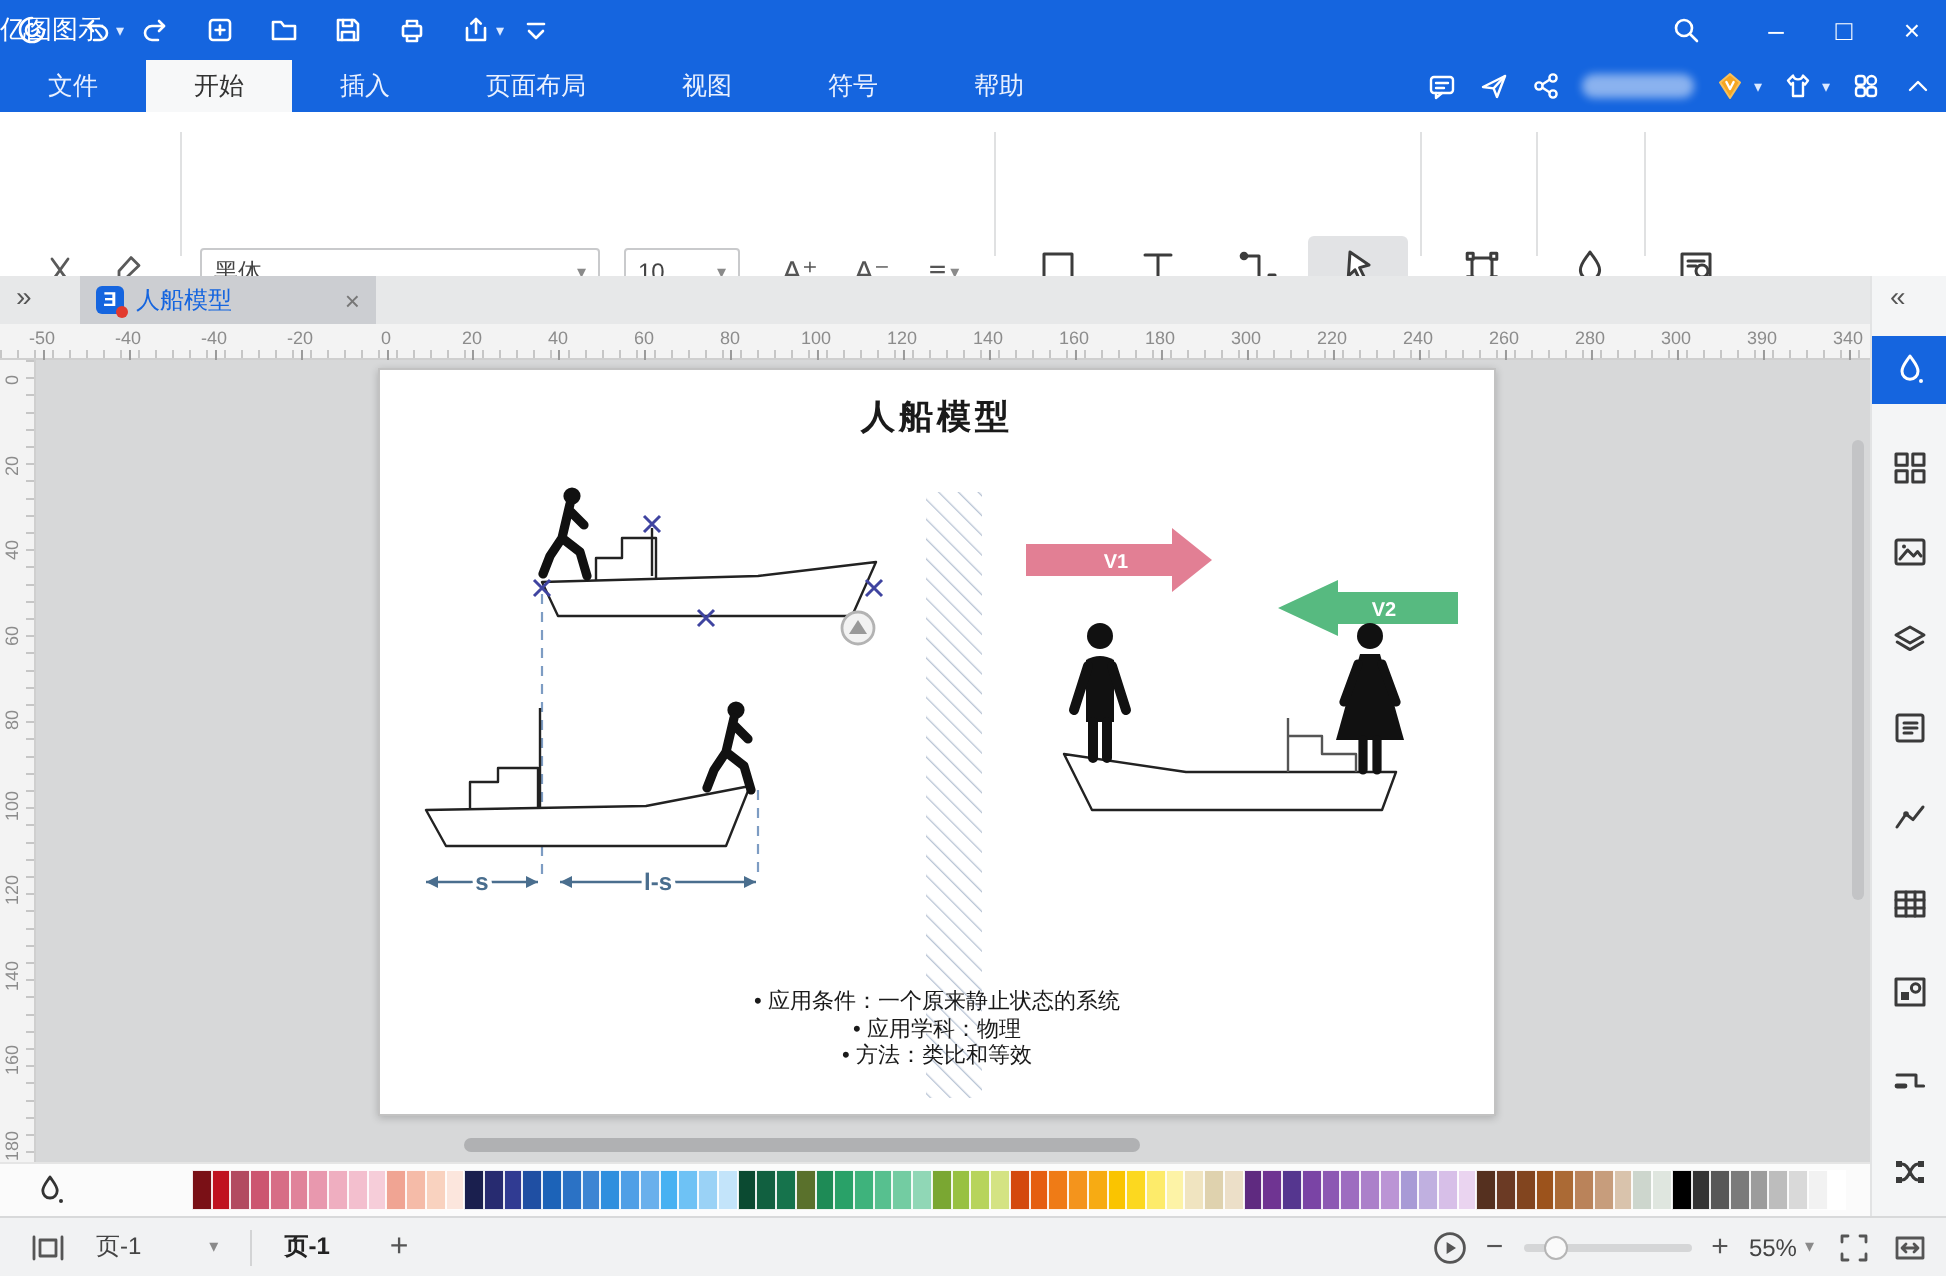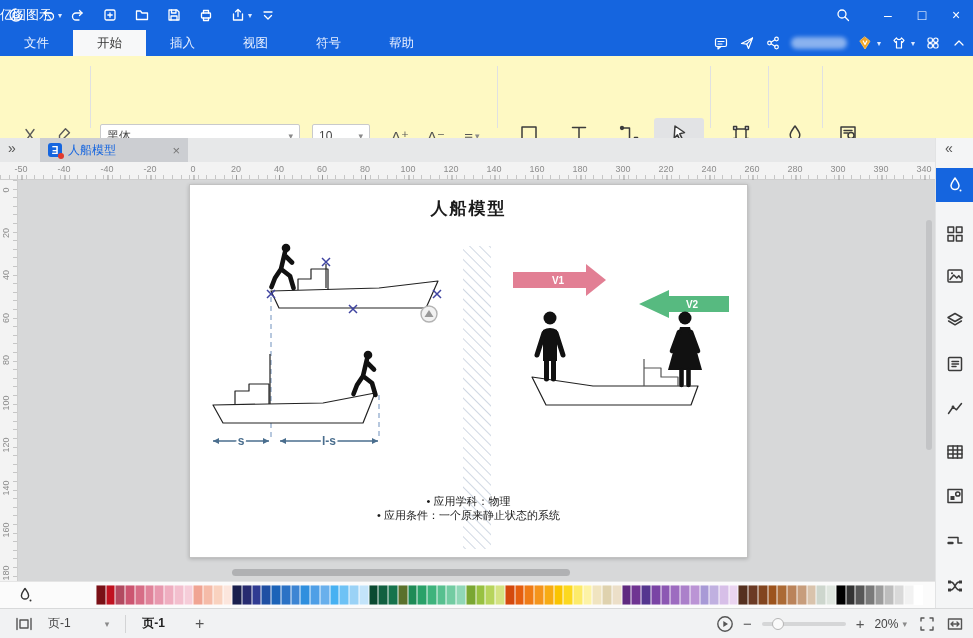--- a/index.html
+++ b/index.html
@@ -20,21 +20,21 @@
   
   .menubar { position:absolute; left:0; top:30px; width:973px; height:26px; background:#1565df; display:flex; align-items:stretch; }
   .menu-item { color:#eaf1ff; font-size:12.5px; padding:0 24px; display:flex; align-items:center; }
   .menu-item.active { background:#f7f8f9; color:#333; }
   .mb-right { position:absolute; right:6px; top:0; height:26px; display:flex; align-items:center; gap:10px; }
   .mb-ic { width:16px; height:16px; color:#fff; }
   .mb-ic svg { width:16px; height:16px; display:block; stroke:#fff; fill:none; stroke-width:1.2; stroke-linecap:round; stroke-linejoin:round; }
   .user-blur { width:56px; height:12px; border-radius:6px; background:rgba(255,255,255,.5); filter:blur(2px); }
 
   
-  .ribbon { position:absolute; left:0; top:56px; width:973px; height:106px; background:#fef9c3; border-bottom:1px solid #d9dadb; }
+  .ribbon { position:absolute; left:0; top:56px; width:973px; height:106px; background:#ffffff; border-bottom:1px solid #d9dadb; }
   .rb-sep { position:absolute; top:10px; width:1px; height:62px; background:#e0e1e2; }
   .rb-ic { position:absolute; width:20px; height:20px; color:#5a5a5a; }
   .rb-ic svg { width:20px; height:20px; display:block; stroke:#5a5a5a; fill:none; stroke-width:1.4; stroke-linecap:round; stroke-linejoin:round; }
   .combo { position:absolute; height:24px; background:#fff; border:1px solid #c9cacc; border-radius:2px; display:flex; align-items:center; font-size:12px; color:#444; padding:0 6px; justify-content:space-between; }
   .caret-g { color:#8a8a8a; font-size:9px; }
   .fmt-row { position:absolute; left:100px; top:100px; display:flex; }
   .fmt { width:35px; height:24px; display:flex; align-items:center; justify-content:center; color:#555; font-size:14px; gap:2px; }
   .fmt .fl { line-height:1; }
   .fl.bold { font-weight:700; }
   .fl.italic { font-style:italic; font-family:"Liberation Serif","DejaVu Serif",serif; }
@@ -184,20 +184,21 @@
       <span class="win-btn">□</span>
       <span class="win-btn">×</span>
     </div>
   </div>
 
   <div class="menubar">
     <div style="display:flex;">
         <div class="menu-item">文件</div>
         <div class="menu-item active">开始</div>
         <div class="menu-item">插入</div>
+        <div class="menu-item">页面布局</div>
         <div class="menu-item">视图</div>
         <div class="menu-item">符号</div>
         <div class="menu-item">帮助</div>
       </div>
     <div class="mb-right">
       <span class="mb-ic">
         <svg viewBox="0 0 16 16">
             <rect x="2.5" y="3.5" width="11" height="8" rx="1.5"></rect>
             <path d="M5 11.5 V14 L8 11.5"></path>
             <path d="M5 6.5 H11 M5 9 H9"></path>
@@ -538,22 +539,23 @@
         <path d="M353 145 Q360 141 367 145 L367 176 L353 176 Z" stroke="none"></path>
         <path d="M354 148 L347 170 M366 148 L373 170 M356.5 176 L356.5 194 M363.5 176 L363.5 194" stroke-width="5" fill="none"></path>
       </g>
       <g fill="#111" stroke="#111" stroke-linecap="round">
         <circle cx="495" cy="133" r="6.5" stroke="none"></circle>
         <path d="M490 142 L500 142 L512 185 L478 185 Z" stroke="none"></path>
         <path d="M489 147 L482 166 M501 147 L508 166 M491.5 185 L491.5 200 M498.5 185 L498.5 200" stroke-width="4.6" fill="none"></path>
       </g>
     </svg>
     <div class="bullets" id="bullets">
+        <div class="bullet-line">• 应用条件：一个原来静止状态的系统</div>
         <div class="bullet-line">• 应用学科：物理</div>
-        <div class="bullet-line">• 应用条件：一个原来静止状态的系统</div>
+        <div class="bullet-line">• 方法：类比和等效</div>
       </div>
   </div>
 
   <div class="sidebar">
     <span class="sb-collapse">«</span>
     <div class="sb-active">
       <svg viewBox="0 0 20 20">
           <path d="M10 3 C7.8 6.3 6 8 6 10.6 a4 4 0 0 0 8 0 C14 8 12.2 6.3 10 3 Z"></path>
           <circle cx="15.5" cy="15.5" r="1" fill="#fff" stroke="none"></circle>
         </svg>
@@ -737,21 +739,21 @@
             <circle cx="9" cy="9" r="7.2"></circle>
             <path d="M7.3 6 L12 9 L7.3 12 Z" fill="#555" stroke="none"></path>
           </svg>
       </span>
       <span style="font-size:15px;color:#555;">−</span>
       <span class="zoom-track">
           <span class="zoom-handle"></span>
         </span>
       <span style="font-size:15px;color:#555;">+</span>
       <span class="zoom-pct">
-          <span>20%</span>
+          <span>55%</span>
           <span class="caret-g">▾</span>
         </span>
       <span class="st-ic" style="margin:0;width:18px;">
         <svg viewBox="0 0 18 18">
             <path d="M3 6 V3 H6 M12 3 H15 V6 M15 12 V15 H12 M6 15 H3 V12"></path>
           </svg>
       </span>
       <span class="st-ic" style="margin:0;width:18px;">
         <svg viewBox="0 0 18 18">
             <rect x="2.5" y="4" width="13" height="10"></rect>

